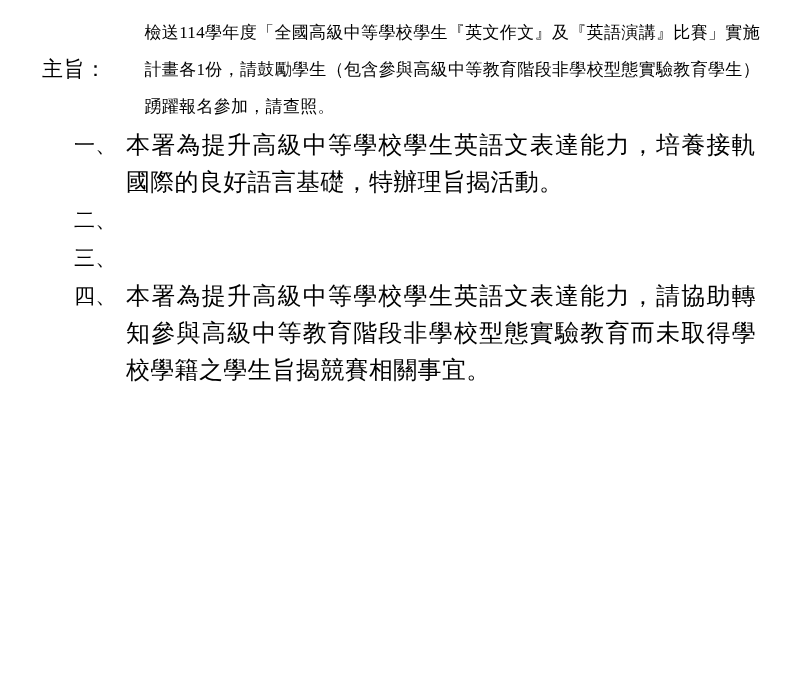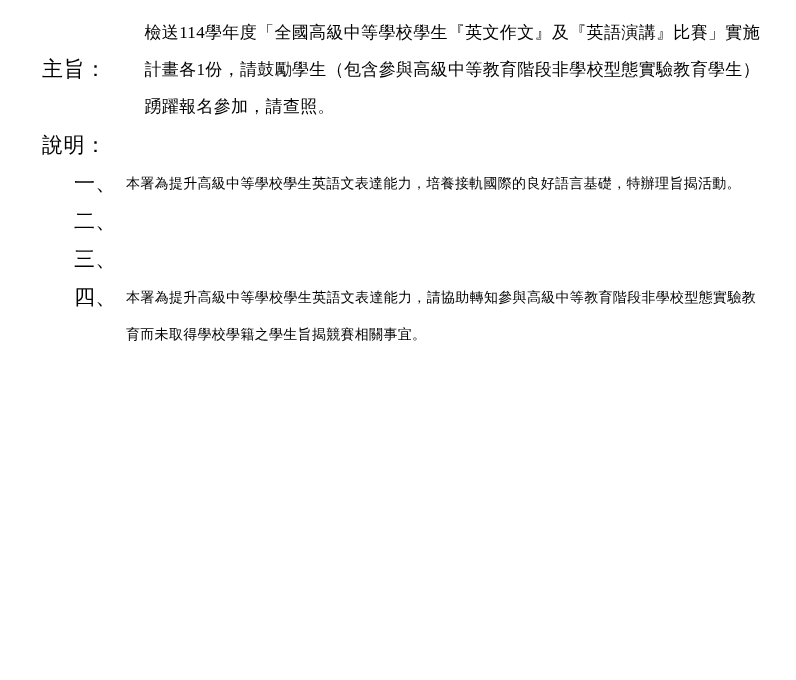--- a/index.html
+++ b/index.html
@@ -75,39 +75,38 @@
     width: 52px;
     font-size: 21px;
     line-height: 37px;
     margin-left: 48px;
     text-align: left;
     white-space: nowrap;
     letter-spacing: 0.5px;
   }
   .item-body {
     flex: 1 1 auto;
-    font-size: 14px;
+    font-size: 24px;
     line-height: 37px;
     text-align: justify;
     text-justify: inter-ideograph;
     letter-spacing: 0.3px;
     padding-right: 14px;
   }
 </style>
 </head>
 <body>
 
 <div class="page">
 
   <div class="row subject-row">
     <div class="label-main">主旨：</div>
     <div class="body-col">檢送114學年度「全國高級中等學校學生『英文作文』及『英語演講』比賽」實施計畫各1份，請鼓勵學生（包含參與高級中等教育階段非學校型態實驗教育學生）踴躍報名參加，請查照。</div>
   </div>
 
-  <div class="desc-head">說明：</div>
 
   <div class="item-row">
     <div class="item-num">一、</div>
     <div class="item-body">本署為提升高級中等學校學生英語文表達能力，培養接軌國際的良好語言基礎，特辦理旨揭活動。</div>
   </div>
 
   <div class="item-row">
     <div class="item-num">二、</div>
   </div>
 

